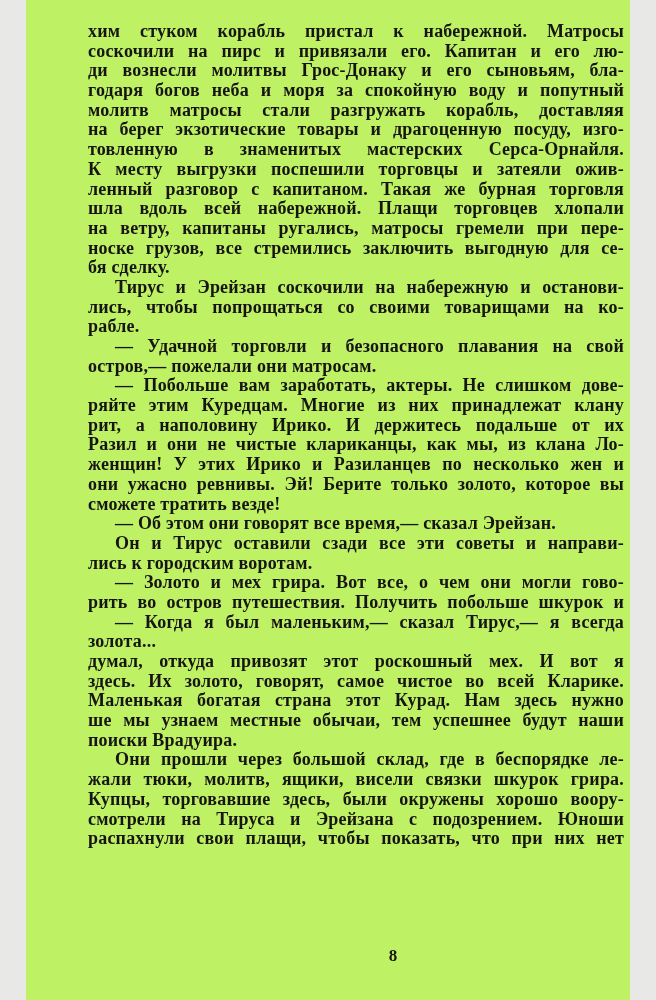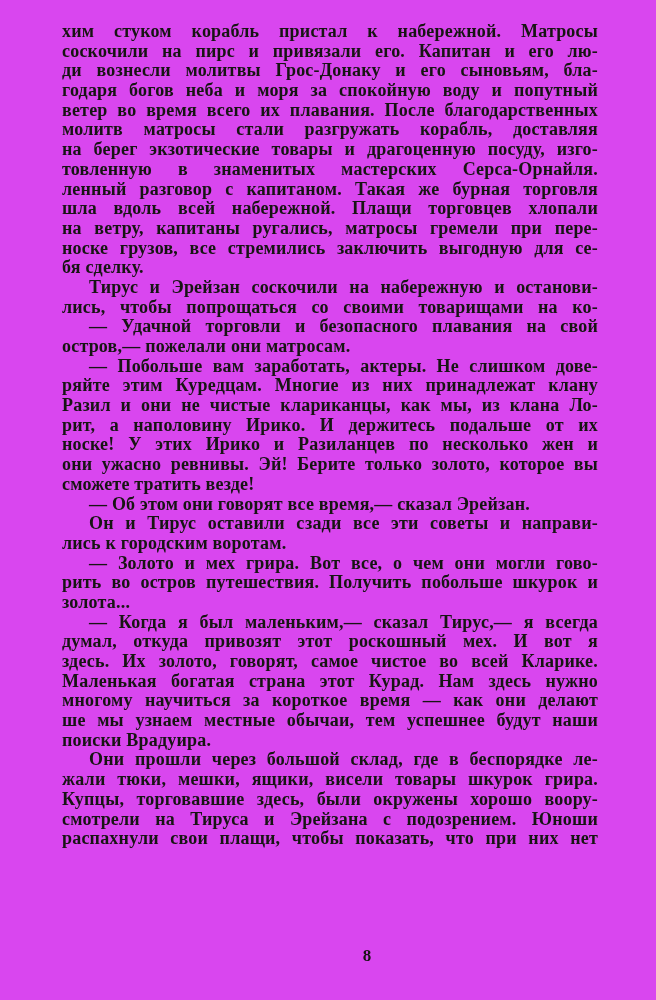--- a/index.html
+++ b/index.html
@@ -2,24 +2,24 @@
 <html lang="ru"><head>
 <meta charset="utf-8">
 <style>
   html, body {
     margin: 0;
     padding: 0;
     background: #e8e8e6;
   }
   .page {
     position: relative;
-    width: 656px;
+    width: 604px;
     height: 1000px;
     margin: 0 auto;
-    background: #d946ef;
+    background: #bef264;
     overflow: hidden;
     font-family: "Liberation Serif", "DejaVu Serif", serif;
     font-weight: 700;
     color: #171513;
   }
   .text-block {
     position: absolute;
     left: 62px;
     top: 22px;
     width: 536px;
@@ -55,53 +55,53 @@
 </style>
 </head>
 <body>
 
 <div class="page">
   <div class="text-block" id="text-block">
       <div class="line">хим стуком корабль пристал к набережной. Матросы</div>
       <div class="line">соскочили на пирс и привязали его. Капитан и его лю-</div>
       <div class="line">ди вознесли молитвы Грос-Донаку и его сыновьям, бла-</div>
       <div class="line">годаря богов неба и моря за спокойную воду и попутный</div>
-      <div class="line">ветер во время всего их плавания. После благодарственных</div>
       <div class="line">молитв матросы стали разгружать корабль, доставляя</div>
       <div class="line">на берег экзотические товары и драгоценную посуду, изго-</div>
       <div class="line">товленную в знаменитых мастерских Серса-Орнайля.</div>
+      <div class="line">К месту выгрузки поспешили торговцы и затеяли ожив-</div>
       <div class="line">ленный разговор с капитаном. Такая же бурная торговля</div>
       <div class="line">шла вдоль всей набережной. Плащи торговцев хлопали</div>
       <div class="line">на ветру, капитаны ругались, матросы гремели при пере-</div>
       <div class="line">носке грузов, все стремились заключить выгодную для се-</div>
       <div class="line plain">бя сделку.</div>
       <div class="line indent">Тирус и Эрейзан соскочили на набережную и останови-</div>
       <div class="line">лись, чтобы попрощаться со своими товарищами на ко-</div>
+      <div class="line plain">рабле.</div>
       <div class="line indent">— Удачной торговли и безопасного плавания на свой</div>
       <div class="line plain">остров,— пожелали они матросам.</div>
       <div class="line indent">— Побольше вам заработать, актеры. Не слишком дове-</div>
       <div class="line">ряйте этим Куредцам. Многие из них принадлежат клану</div>
+      <div class="line">рит, а наполовину Ирико. И держитесь подальше от их</div>
       <div class="line">Разил и они не чистые клариканцы, как мы, из клана Ло-</div>
-      <div class="line">рит, а наполовину Ирико. И держитесь подальше от их</div>
-      <div class="line">носке! У этих Ирико и Разиланцев по несколько жен и</div>
+      <div class="line">женщин! У этих Ирико и Разиланцев по несколько жен и</div>
       <div class="line">они ужасно ревнивы. Эй! Берите только золото, которое вы</div>
       <div class="line plain">сможете тратить везде!</div>
       <div class="line indent plain">— Об этом они говорят все время,— сказал Эрейзан.</div>
       <div class="line indent">Он и Тирус оставили сзади все эти советы и направи-</div>
       <div class="line plain">лись к городским воротам.</div>
       <div class="line indent">— Золото и мех грира. Вот все, о чем они могли гово-</div>
       <div class="line">рить во остров путешествия. Получить побольше шкурок и</div>
+      <div class="line indent">— Когда я был маленьким,— сказал Тирус,— я всегда</div>
       <div class="line plain">золота...</div>
-      <div class="line indent">— Когда я был маленьким,— сказал Тирус,— я всегда</div>
       <div class="line">думал, откуда привозят этот роскошный мех. И вот я</div>
       <div class="line">здесь. Их золото, говорят, самое чистое во всей Кларике.</div>
       <div class="line">Маленькая богатая страна этот Курад. Нам здесь нужно</div>
-      <div class="line">многому научиться за короткое время — как они делают</div>
       <div class="line">ше мы узнаем местные обычаи, тем успешнее будут наши</div>
       <div class="line plain">поиски Врадуира.</div>
       <div class="line indent">Они прошли через большой склад, где в беспорядке ле-</div>
-      <div class="line">жали тюки, мешки, ящики, висели товары шкурок грира.</div>
+      <div class="line">жали тюки, молитв, ящики, висели связки шкурок грира.</div>
       <div class="line">Купцы, торговавшие здесь, были окружены хорошо воору-</div>
       <div class="line">смотрели на Тируса и Эрейзана с подозрением. Юноши</div>
       <div class="line">распахнули свои плащи, чтобы показать, что при них нет</div>
     </div>
   <div class="footer">8</div>
 </div>
 
 </body></html>

